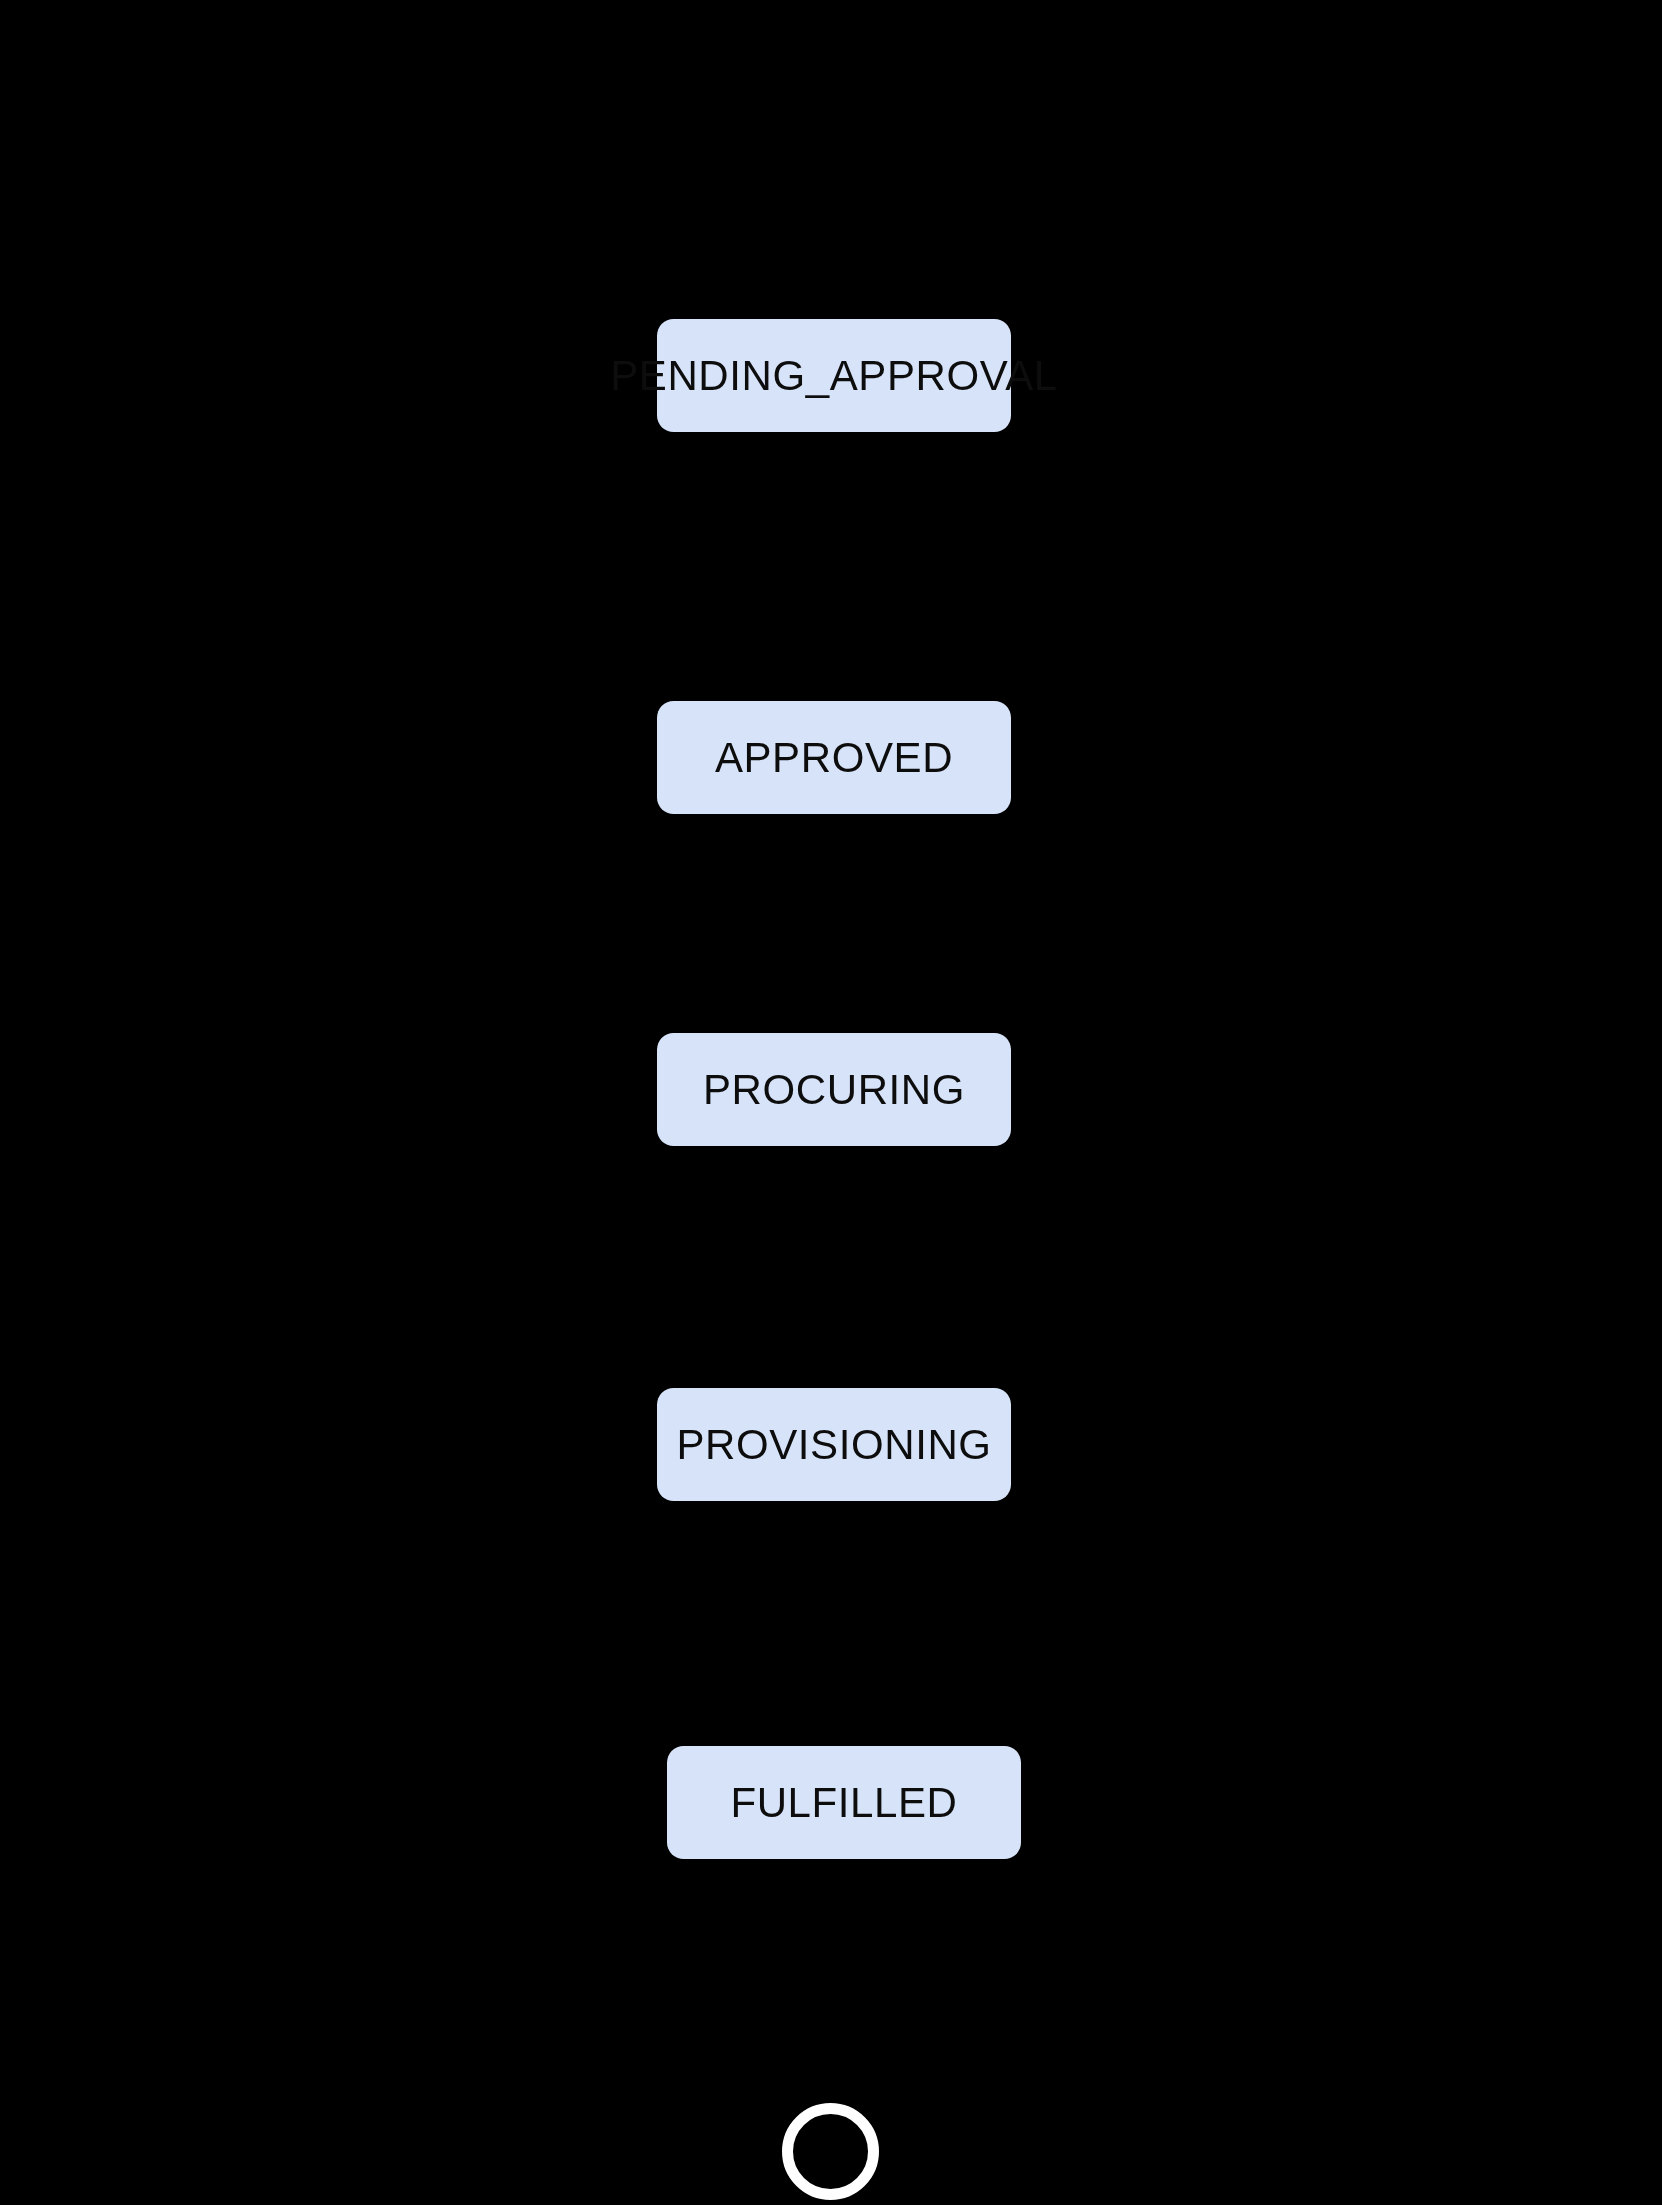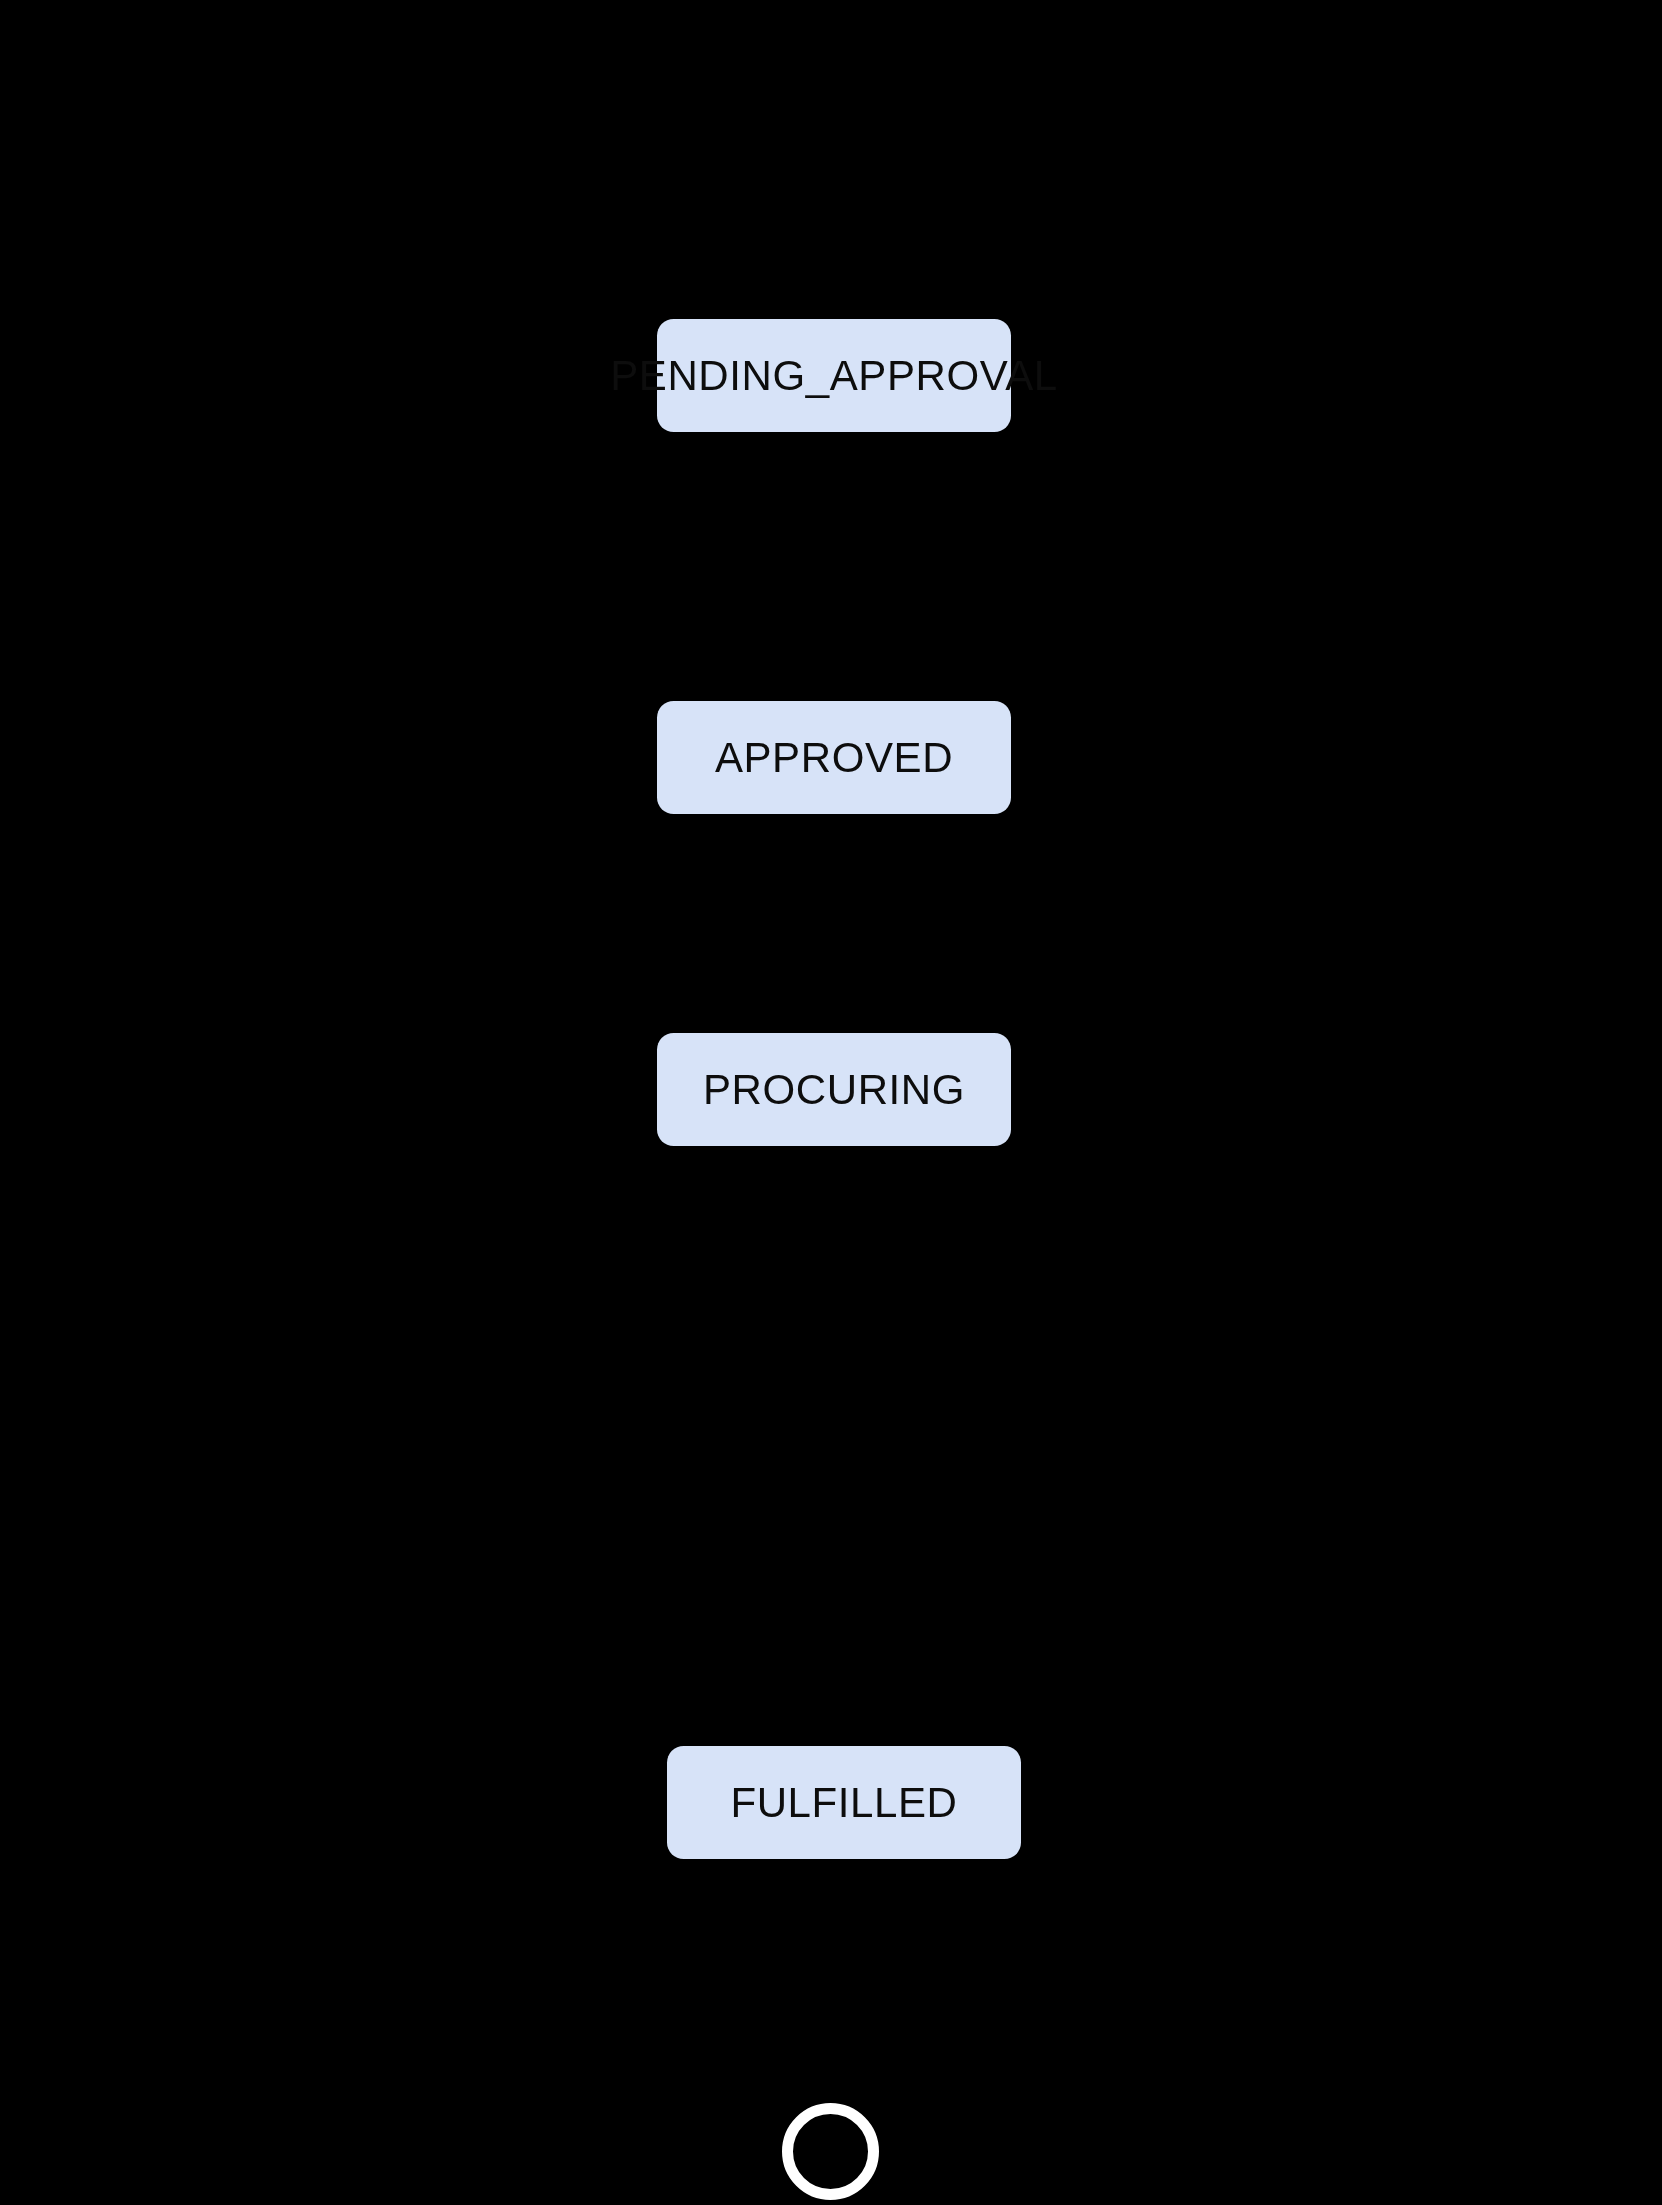--- a/index.html
+++ b/index.html
@@ -59,20 +59,23 @@
   </div>
 
   <div class="state-node node-2">
     <span class="state-label">APPROVED</span>
   </div>
 
   <div class="state-node node-3">
     <span class="state-label">PROCURING</span>
   </div>
 
+  <div class="state-node node-4">
+    <span class="state-label">PROVISIONING</span>
+  </div>
 
   <div class="state-node node-5">
     <span class="state-label">FULFILLED</span>
   </div>
 
   <div class="final-ring"></div>
 
 </div>
 
 

